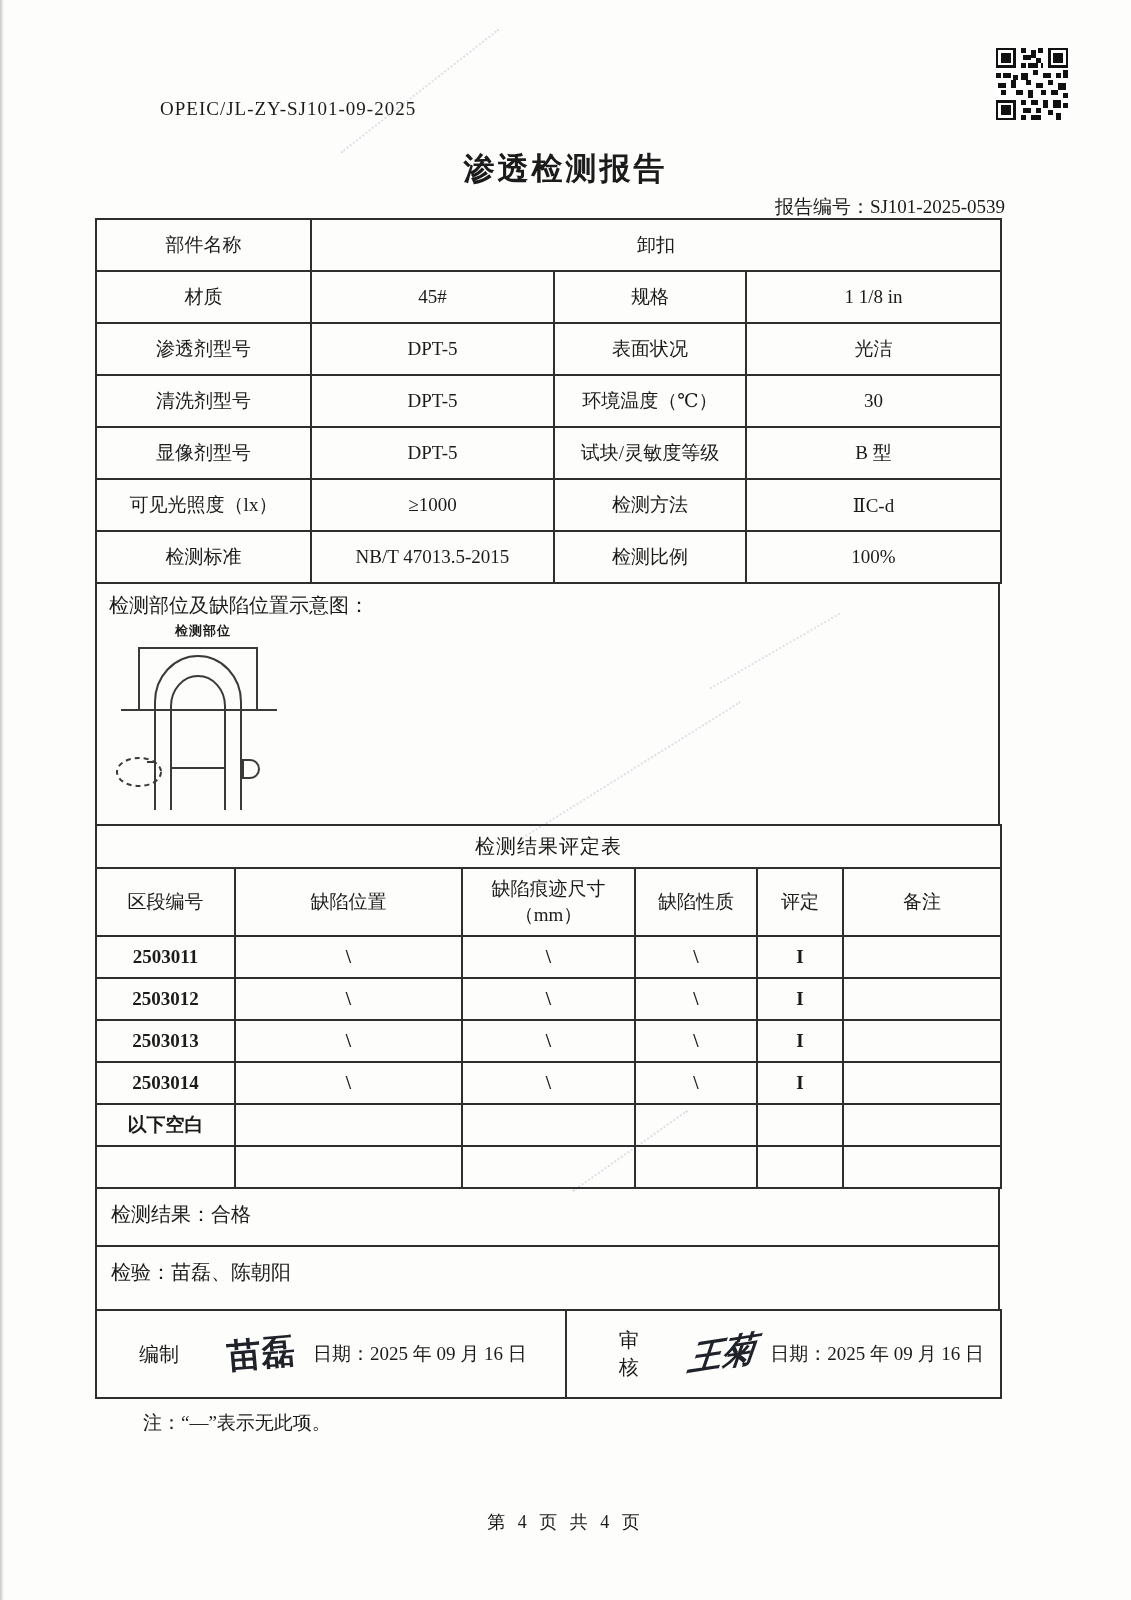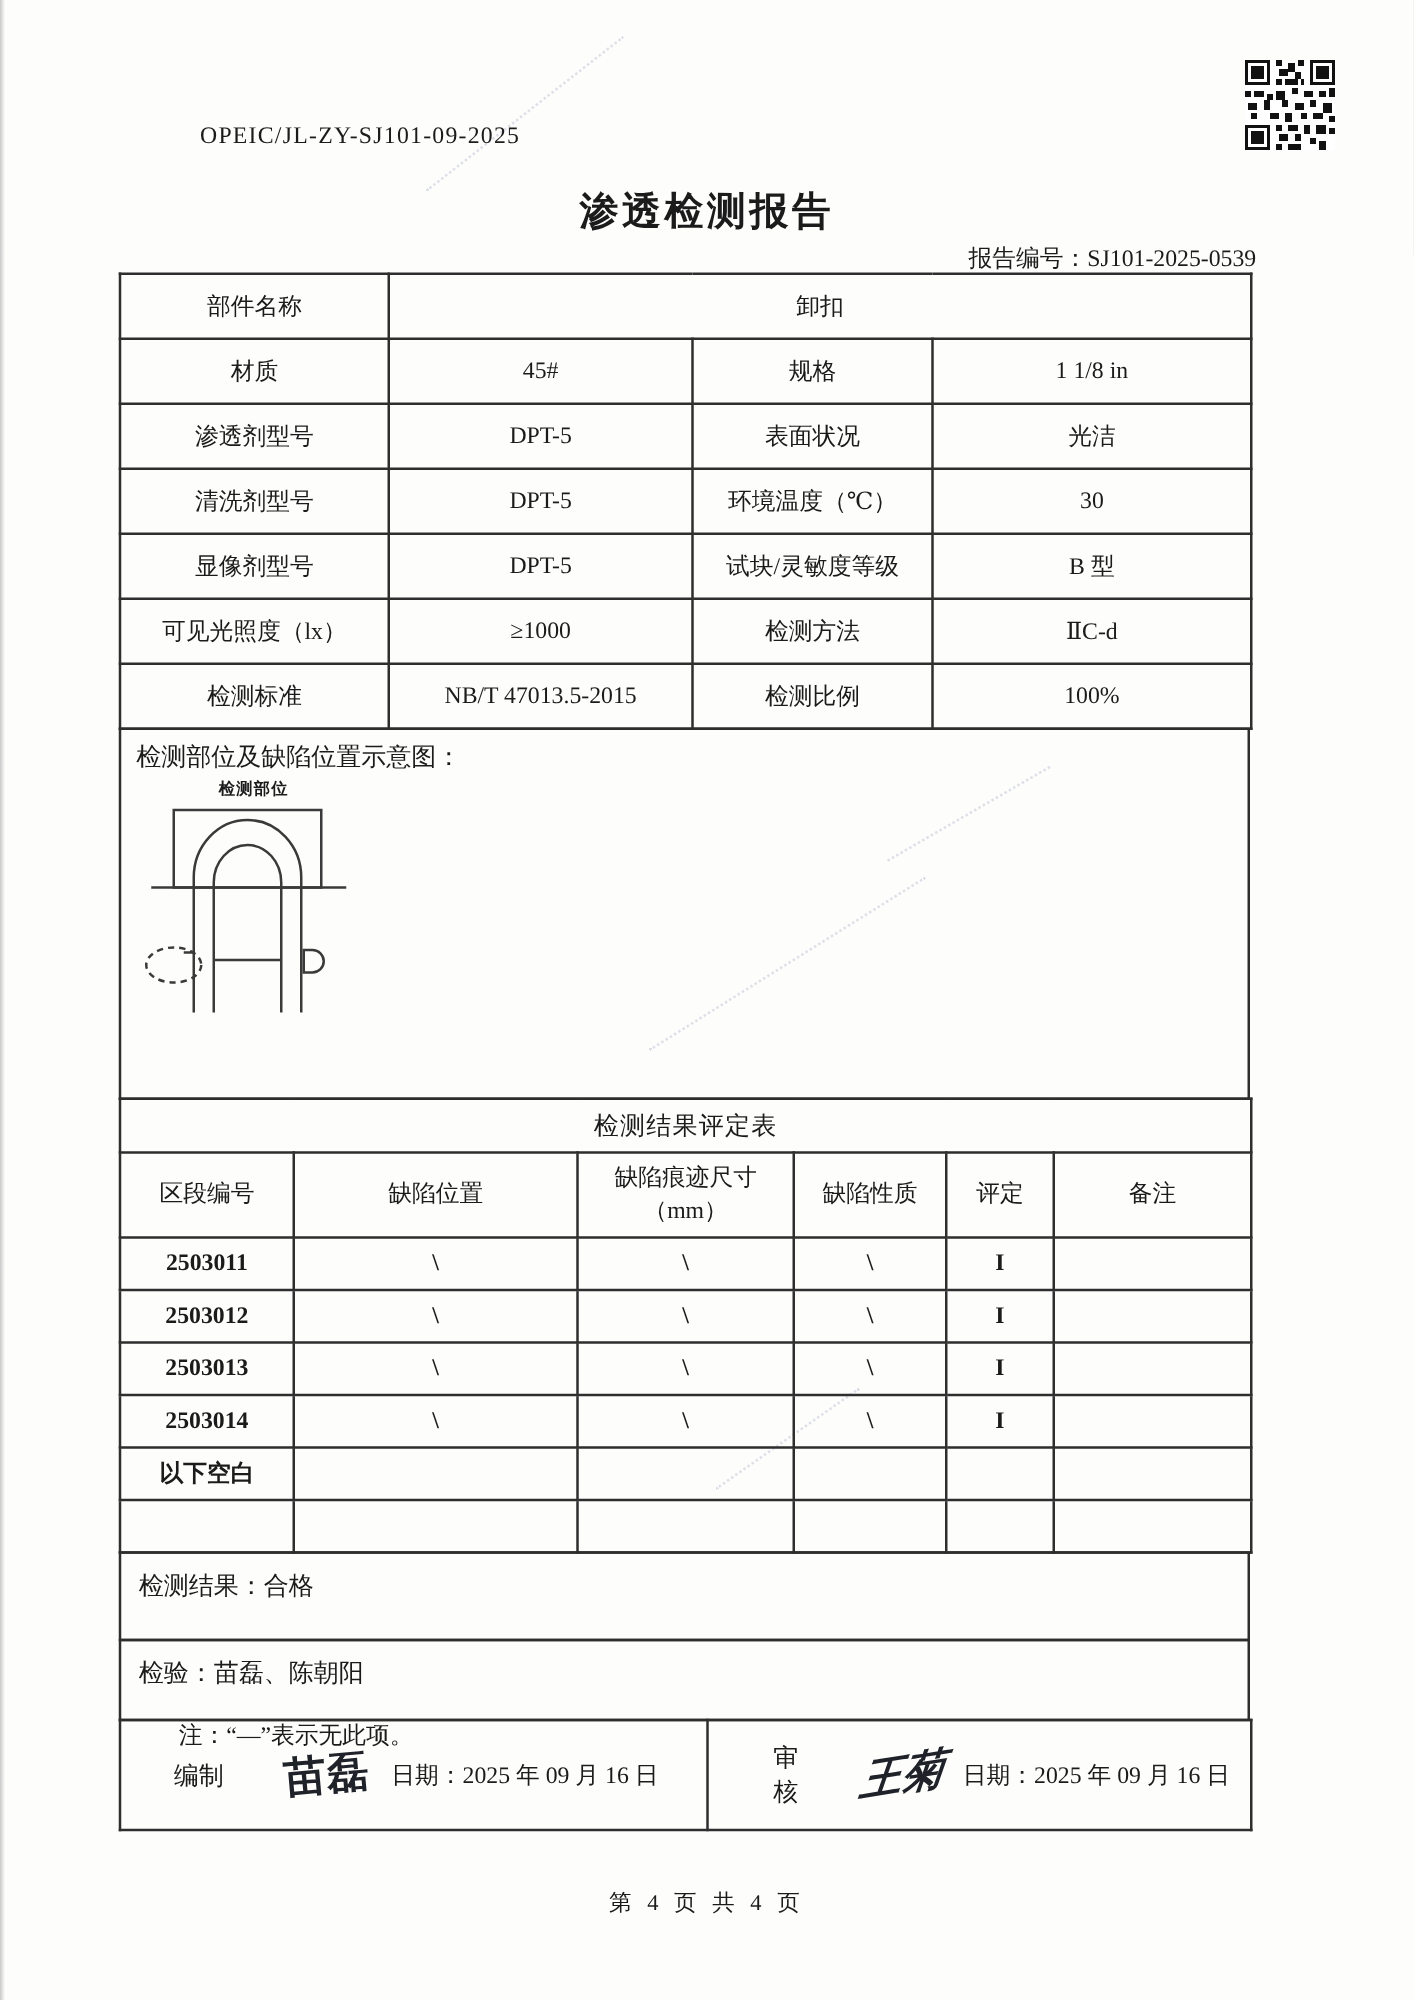--- a/index.html
+++ b/index.html
@@ -17,43 +17,43 @@
   .doc-code { position:absolute; left:160px; top:98px; font-size:19px; letter-spacing:1px; }
   .qr { position:absolute; right:63px; top:48px; width:72px; height:72px; }
   .doc-title { position:absolute; left:0; top:148px; width:100%; text-align:center; font-size:31px; font-weight:bold; letter-spacing:3px; }
   .report-no { position:absolute; left:0; top:194px; width:1005px; text-align:right; font-size:19px; }
   .tables { position:absolute; left:95px; top:218px; width:905px; }
 
   table { border-collapse:collapse; table-layout:fixed; width:905px; }
   td { border:2px solid #2e2e2e; text-align:center; vertical-align:middle; font-size:19px; padding:2px 4px; overflow:hidden; }
   .info-table td { height:52px;text-align:center; }
 
-  .diagram-box { width:905px; height:298px; border:2px solid #2e2e2e; margin-top:-2px; position:relative; }
+  .diagram-box { width:905px; height:244px; border:2px solid #2e2e2e; margin-top:-2px; position:relative; }
   .diagram-label { padding:8px 4px 0 12px; font-size:20px; text-align:left; }
   .shackle-wrap { position:absolute; left:12px; top:38px; }
   .shackle-title { font-size:13px; font-weight:bold; text-align:center; width:160px; margin-left:14px; letter-spacing:1px; }
   .result-table { margin-top:-2px; }
   .result-table .title-row td { height:43px; font-size:20px; letter-spacing:1px; }
   .result-table .head-row td { height:68px; line-height:1.35; }
   .result-table .data-row td { height:42px; font-size:19px;font-weight:bold; }
 
   .wide-box { width:905px; border:2px solid #2e2e2e; margin-top:-2px; text-align:left; font-size:20px; padding:12px 0 0 14px; }
-  .result-box { height:72px; }
+  .result-box { height:60px; }
   .inspector-box { height:66px; }
 
   .sign-table { margin-top:-2px; }
   .sign-table td { height:80px; padding:16px; }
   .sign-cell { display:flex; align-items:center; height:100%; }
   .sign-label { font-size:20px; padding-left:26px; }
   .sig { font-family:"DejaVu Serif",serif; font-weight:bold; font-size:34px; color:#20222a; white-space:nowrap; }
   .sig-1 { transform:rotate(-5deg); margin:0 18px 0 48px; }
   .sig-2 { transform:rotate(-9deg) skewX(-16deg); font-style:italic; margin:0 14px 0 40px; }
   .sign-date { font-size:19px; white-space:nowrap; }
 
-  .note-line { position:absolute; left:143px; top:1375px; font-size:19px; }
+  .note-line { position:absolute; left:143px; top:1410px; font-size:19px; }
   .footer-line { position:absolute; left:0; top:1510px; width:100%; text-align:center; font-size:18px; letter-spacing:4px; }
 
   svg { display:block; }
   .artifact { position:absolute; border-top:2px dotted rgba(115,125,160,0.22); pointer-events:none; }
   .a1 { width:200px; left:320px; top:90px;  transform:rotate(-38deg); }
   .a2 { width:150px; left:700px; top:650px; transform:rotate(-30deg); }
   .a3 { width:260px; left:500px; top:770px; transform:rotate(-32deg); }
   .a4 { width:140px; left:560px; top:1150px;transform:rotate(-35deg); }
 </style>
 </head>

